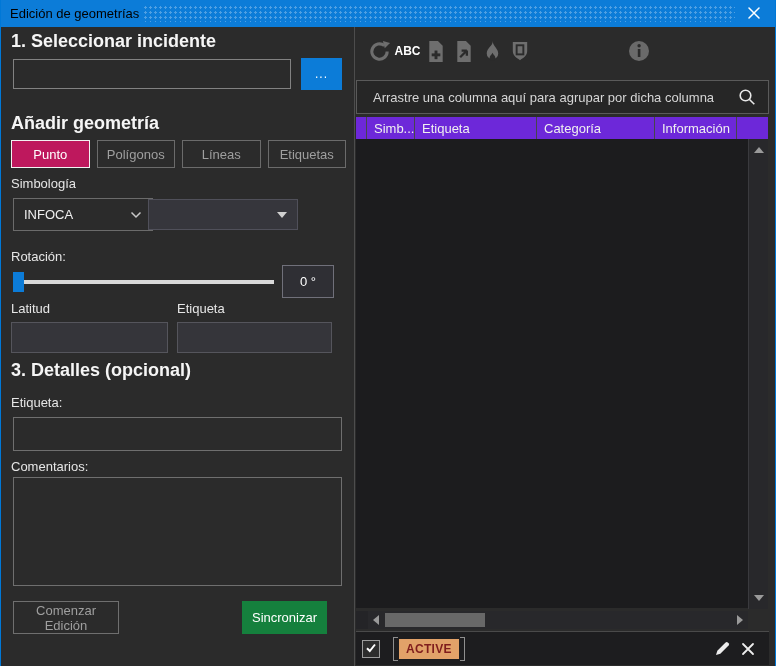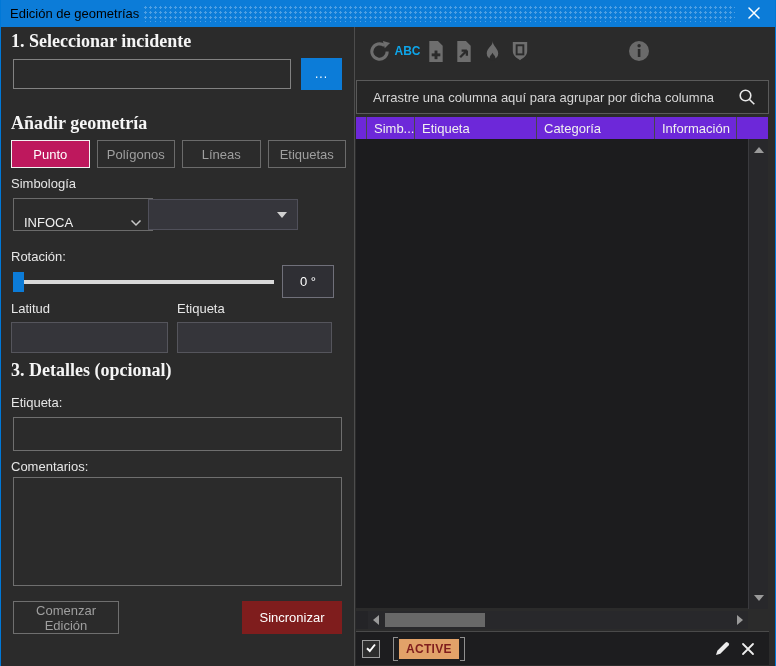--- a/index.html
+++ b/index.html
@@ -21,21 +21,21 @@
     background-image:radial-gradient(rgba(255,255,255,.28) 1px, transparent 1.3px);
     background-size:5px 5px;
   }
   .title-text { margin-left:9px; font-size:13px; color:#000000; position:relative; z-index:2; }
   .close-btn {
     position:absolute; right:6px; top:0; width:34px; height:27px;
     display:flex; align-items:center; justify-content:center; z-index:3; cursor:pointer;
   }
   
   .left-sep { position:absolute; left:353px; top:27px; width:1px; height:639px; background:#4d4d4d; }
-  .heading { position:absolute; font-size:18px; font-weight:bold; color:#f5f5f5;font-family:Liberation Serif, serif; }
+  .heading { position:absolute; font-size:18px; font-weight:bold; color:#f5f5f5; }
   .lbl { position:absolute; font-size:13px; color:#e6e6e6; }
   .tbox {
     position:absolute; background:#2b2b2b; border:1px solid #828282;
     color:#f0f0f0; font-size:13px; padding:0 8px; font-family:"Liberation Sans",sans-serif;
   }
   .tbox2 { background:#35353a; border:1px solid #55555c; }
   .browse-btn {
     position:absolute; left:300px; top:58px; width:41px; height:32px;
     background:#0c7cd8; color:#fff; border:none; font-size:12px; letter-spacing:1px;
     display:flex; align-items:center; justify-content:center; cursor:pointer;
@@ -45,45 +45,45 @@
   .geom-btn {
     flex:1; background:#2b2b2b; border:1px solid #6b6b6b; color:#9f9f9f;
     font-size:13px; display:flex; align-items:center; justify-content:center; cursor:pointer;
     font-family:"Liberation Sans",sans-serif;
   }
   .geom-btn.selected { background:#be185d; border:1px solid #f2f2f2; color:#ffffff; }
   .combo {
     position:absolute; display:flex; align-items:center; cursor:pointer;
     font-size:13px; color:#f0f0f0; padding:0 10px;
   }
-  .combo1 { left:12px; top:198px; width:140px; height:33px; background:#2b2b2b; border:1px solid #6b6b6b;align-items:flex-end; }
+  .combo1 { left:12px; top:198px; width:140px; height:33px; background:#2b2b2b; border:1px solid #6b6b6b; }
   .combo2 { left:147px; top:199px; width:150px; height:31px; background:#36363c; border:1px solid #50505a; }
   .combo .spacer { flex:1; }
   .tri-down { width:0; height:0; border-left:5px solid transparent; border-right:5px solid transparent; border-top:6px solid #d0d0d0; }
   .slider-track { position:absolute; left:12px; top:280px; width:261px; height:4px; background:#d9d9d9; }
   .slider-thumb { position:absolute; left:12px; top:272px; width:11px; height:20px; background:#0c7cd8; cursor:pointer; }
   .deg-box {
     position:absolute; left:281px; top:265px; width:52px; height:33px;
     background:#2f2f34; border:1px solid #70707a; color:#ffffff; font-size:13px;
     display:flex; align-items:center; justify-content:center;
   }
   .start-btn {
     position:absolute; left:12px; top:601px; width:106px; height:33px;
     background:#2b2b2b; border:1px solid #6f6f6f; color:#9f9f9f; font-size:13px; cursor:pointer;
     font-family:"Liberation Sans",sans-serif;
   }
   .sync-btn {
-    position:absolute; left:241px; top:601px; width:100px; height:33px;
-    background:#7f1d1d; border:none; color:#ffffff; font-size:13px; cursor:pointer;
+    position:absolute; left:241px; top:601px; width:85px; height:33px;
+    background:#15803d; border:none; color:#ffffff; font-size:13px; cursor:pointer;
     font-family:"Liberation Sans",sans-serif;
   }
   
   .toolbar { position:absolute; left:366px; top:39px; height:24px; display:flex; align-items:center; gap:3px; }
   .tool { width:25px; height:24px; display:flex; align-items:center; justify-content:center; cursor:pointer; }
-  .abc-label { color:#0ea5e9; font-weight:bold; font-size:12px; letter-spacing:0px; }
+  .abc-label { color:#ffffff; font-weight:bold; font-size:12px; letter-spacing:0px; }
   .info-tool { position:absolute; left:627px; top:40px; width:22px; height:22px; cursor:pointer; }
   .group-bar {
     position:absolute; left:355px; top:80px; width:413px; height:34px;
     background:#262626; border:1px solid #5a5a5a;
     display:flex; align-items:center; color:#d6d6d6; font-size:13px;
   }
   .group-bar .gtext { margin-left:16px; flex:1; }
   .group-bar .search { margin-right:12px; cursor:pointer; display:flex; }
   .thead { position:absolute; left:355px; top:117px; width:412px; height:22px; background:#6d28d9; display:flex; }
   .th {

